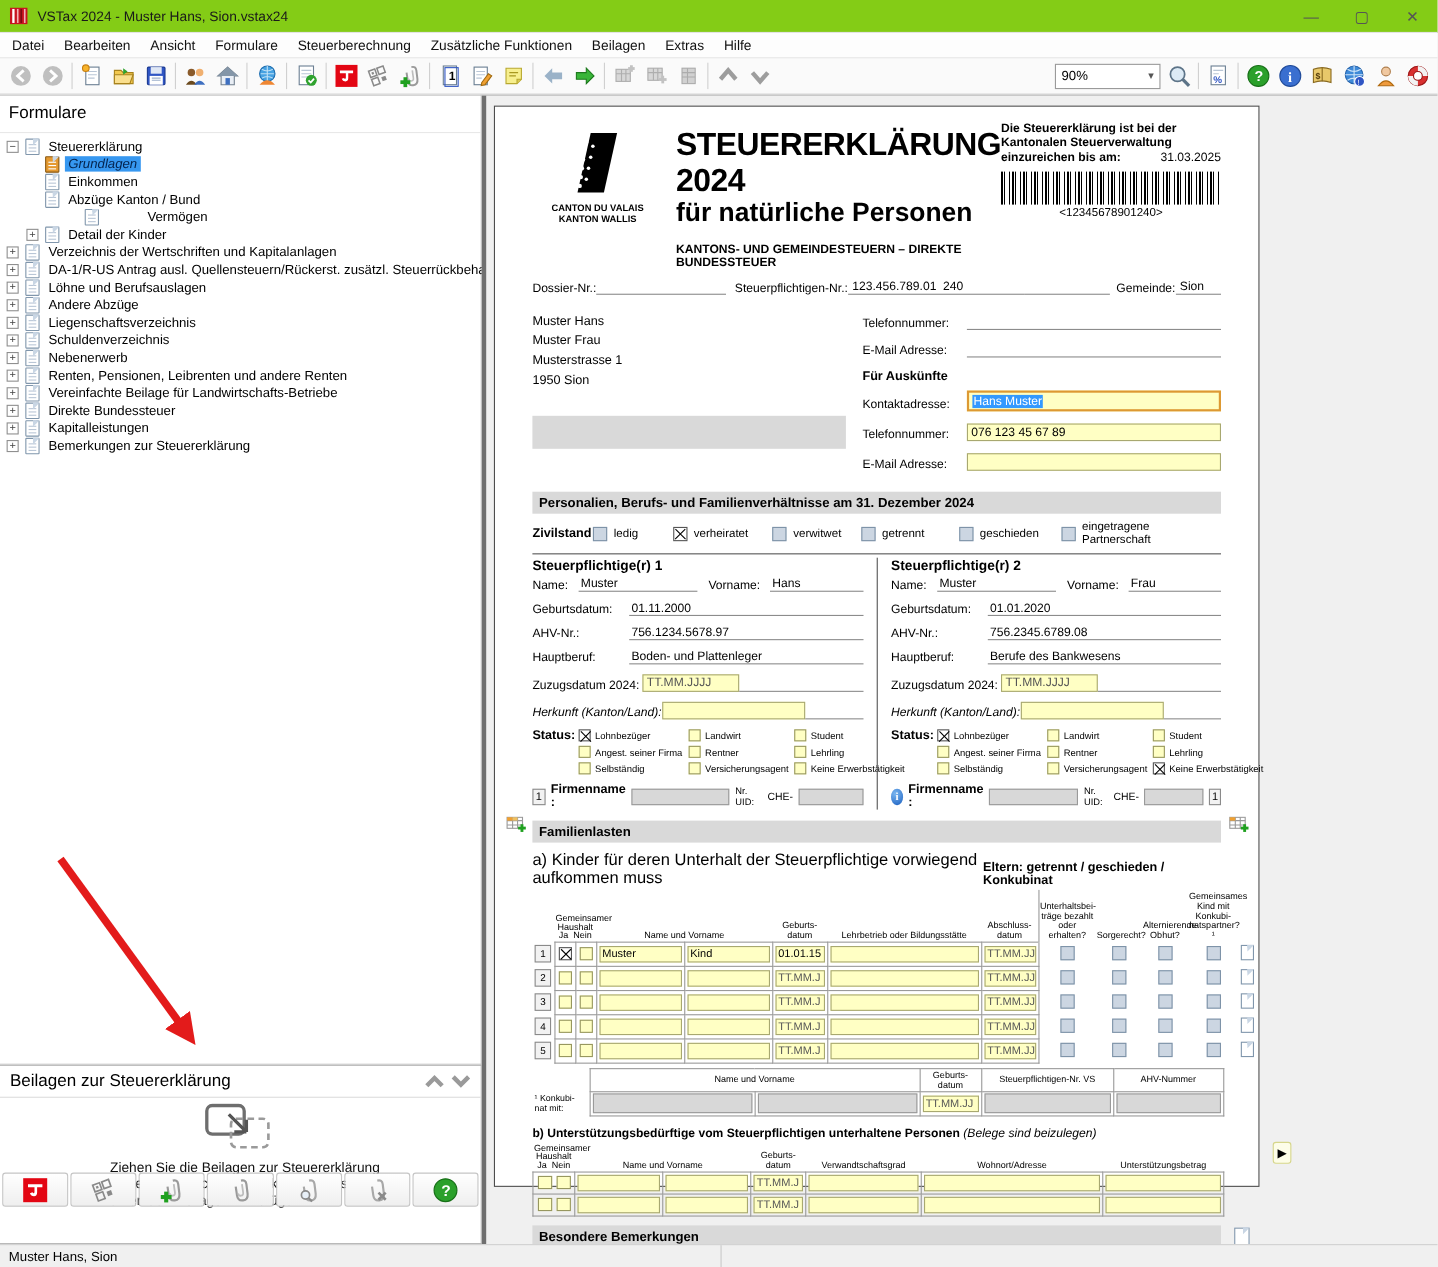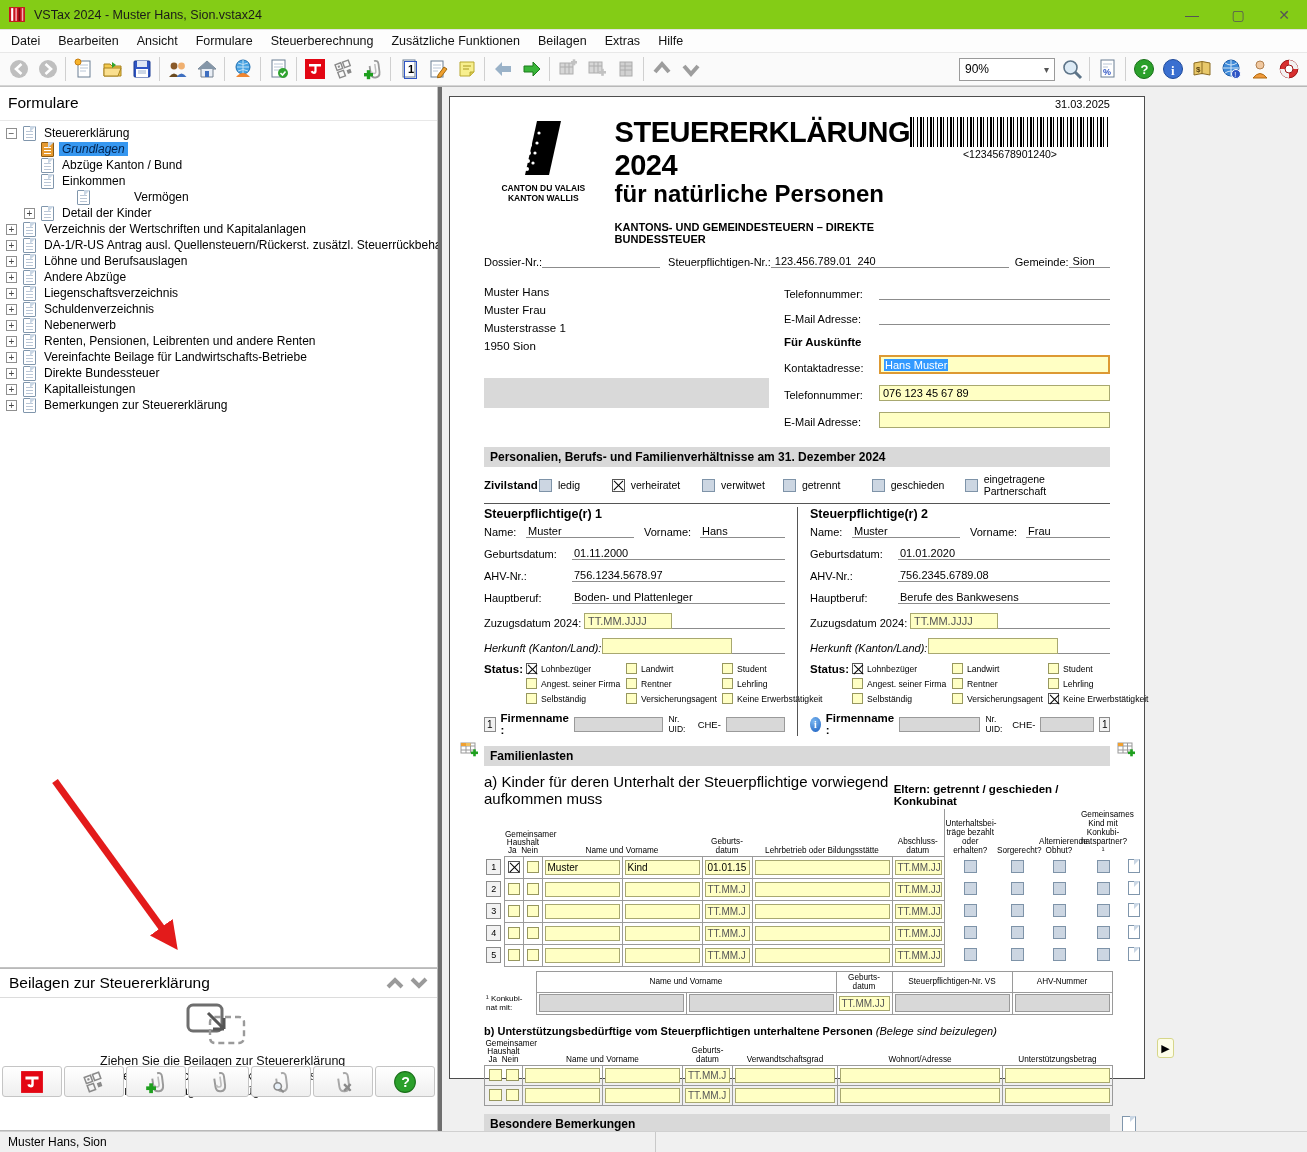--- a/index.html
+++ b/index.html
@@ -428,30 +428,30 @@
           </span>
           <span class="tree-label">Grundlagen</span>
         </div>
         <div class="tree-row" style="padding-left: 18px;">
           <span class="expander exp-none"></span>
           <span class="pg-ico">
             <span class="ln" style="top:4px"></span>
             <span class="ln" style="top:7px"></span>
             <span class="ln" style="top:10px"></span>
           </span>
-          <span class="tree-label">Abzüge Kanton / Bund</span>
+          <span class="tree-label">Einkommen</span>
         </div>
         <div class="tree-row" style="padding-left: 18px;">
           <span class="expander exp-none"></span>
           <span class="pg-ico">
             <span class="ln" style="top:4px"></span>
             <span class="ln" style="top:7px"></span>
             <span class="ln" style="top:10px"></span>
           </span>
-          <span class="tree-label">Einkommen</span>
+          <span class="tree-label">Abzüge Kanton / Bund</span>
         </div>
         <div class="tree-row" style="padding-left: 18px; gap: 36px;">
           <span class="expander exp-none"></span>
           <span class="pg-ico">
             <span class="ln" style="top:4px"></span>
             <span class="ln" style="top:7px"></span>
             <span class="ln" style="top:10px"></span>
           </span>
           <span class="tree-label">Vermögen</span>
         </div>
@@ -679,20 +679,21 @@
             <div>KANTON WALLIS</div>
           </div>
         </div>
         <div class="f-titleblock">
           <div class="f-title1">STEUERERKLÄRUNG 2024</div>
           <div class="f-title2">für natürliche Personen</div>
           <div class="f-subtitle">KANTONS- UND GEMEINDESTEUERN  –  DIREKTE BUNDESSTEUER</div>
         </div>
         <div class="f-right">
           <div class="deadline">
+            <span>Die Steuererklärung ist bei der Kantonalen Steuerverwaltung einzureichen bis am:</span>
             <span class="date">31.03.2025</span>
           </div>
           <div class="barcode"></div>
           <div class="barcode-num">&lt;12345678901240&gt;</div>
         </div>
       </div>
 
       <div class="dossier-row">
         <span>Dossier-Nr.:</span>
         <span class="ul" style="width:118px"></span>

